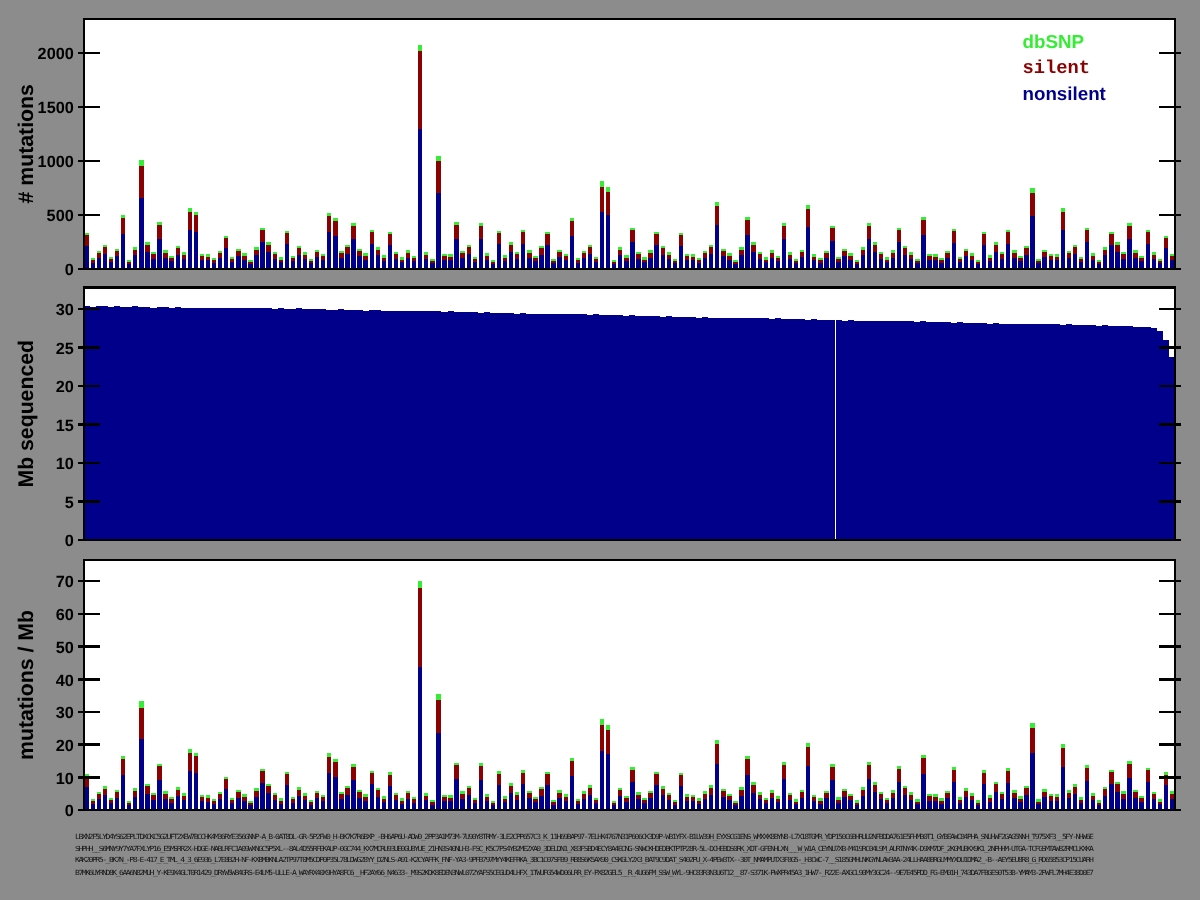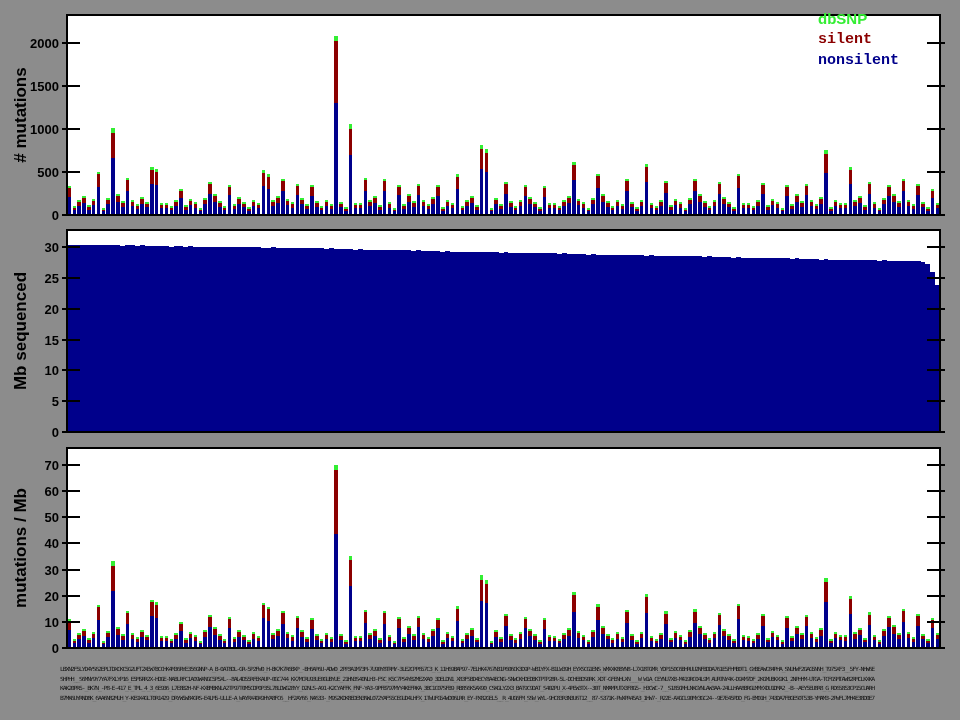--- a/index.html
+++ b/index.html
@@ -5,21 +5,21 @@
   html,body{margin:0;padding:0;background:#555;}
   .fig{
     position:relative;width:960px;height:720px;background:#8c8c8c;
     overflow:hidden;font-family:"Liberation Sans",sans-serif;
   }
   svg{position:absolute;left:0;top:0;}
   .ylab{
     position:absolute;width:220px;height:24px;line-height:24px;text-align:center;
     font-size:17px;font-weight:bold;color:#000;transform:rotate(-90deg);
   }
-  .legend{position:absolute;left:818px;top:8px;}
+  .legend{position:absolute;left:818px;top:23px;}
   .legend-item{font-size:15px;font-weight:bold;line-height:21px;}
   .xstrip{position:absolute;left:60px;top:663px;width:888px;height:44px;}
   .xstrip-row{
     position:absolute;left:0;width:888px;height:7px;line-height:7px;overflow:hidden;
     font-family:"DejaVu Sans Mono",monospace;font-size:6.5px;letter-spacing:-1.2px;
     color:#161616;white-space:nowrap;transform:scaleY(0.88);
   }
 </style>
 </head>
 <body>
@@ -1363,21 +1363,21 @@
 
   <div class="ylab" style="left:-89px;top:103px;"># mutations</div>
 
   <div class="ylab" style="left:-89px;top:319px;">Mb sequenced</div>
 
   <div class="ylab" style="left:-89px;top:536px;">mutations / Mb</div>
 
   <div class="legend">
     <div class="legend-item" style="color: rgb(51, 238, 51);">dbSNP</div>
     <div class="legend-item" style="color: rgb(139, 0, 0); font-family: Liberation Mono, monospace;">silent</div>
-    <div class="legend-item" style="color: rgb(0, 0, 139); font-family: Liberation Mono, monospace;">nonsilent</div>
+    <div class="legend-item" style="color: rgb(0, 0, 139);">nonsilent</div>
   </div>
 
   <div class="xstrip" id="xstrip">
       <div class="xstrip-row" style="top: 3px;">LBXN2F5LYD4YS62EPLTDXCKC5G2UFT2XEW7BCCHK4M36RYE356GNNP-A_B-0AT8DL-GR-5P2FW0_H-BK7K7R6BXP_-BH6AP6U-ADW0_2PP3A1M73M-7U90Y8TRMY-3LE2CPP657C3_K_11H69BAP97-7ELHK4767N31P606CK3D9P-WB1YFX-B1LW39H_EYXSCG1ENS_WMXXK8BYN8-L7X18TGMR_YDP150C6BHRUU2NFBDDA761E5FHMB0T1_GYBEAWC84PHA_SNUHWF2GAG5NNH_T975XF3__5FY-NHW6E</div>
       <div class="xstrip-row" style="top: 12.6px;">SHPHH__S6MNY9Y7YA7FXLYP16_E5MSRR2X-HDGE-NABLRFC1A09WXNGC5P5XL--8AL4D55RFEKAUP-0GC744_KX7MCRU93UE0GUBYUE_21HN3S40NLH3-FSC_K5C7PS4YB2ME2XA0_3DELDN1_X83FSBD4ECY8A4ECNG-SNWCKHDEDBKTPTP28R-5L-DCHEBDS0RK_XDT-GFENHLXN___W_W1A_CEYNU7XB-M419RC04L9M_AURTNY4K-D9XM7DF_2KGMUBKX9K1_2NPHHM-UTGA-TCFGSMTAW82RMCLKXKA</div>
       <div class="xstrip-row" style="top: 22.2px;">KAK20PR5-_BK7N_-P8-E-417_E_TML_4_3_6E936_L7E8B2H-NF-KXBMBKNLA2TP97T0M5CDP0P35L78LDWG28YY_D2NLS-A91-K2CYAFFK_FNF-YA3-9PFB797MYY4KEFRKA_3BC1C07SFB9_RB8S6K5AX90_CSKGLY2X3_BAT9C9DAT_S402PU_X-4PEW3TX--30T_NMAMPUTX3F8G5-_H3CWC-7__S185GMHLNKGYNLAW3AA-24LLHAA8BRGLMMYXDU1DMA2_-B--AEY5EU8R8_G_RD65853CP15CUARH</div>
       <div class="xstrip-row" style="top: 31.8px;">B7MK6UYRND8K_6AA6N82MUH_Y-KE9X4GLT0R1429_DRYW5W84GRS-E4LM5-ULLE-A_WAYRX40X9HYA8FC6__HF2AY66_N4633-_M9S2KDK8EDEN3NWL072YAFS5CEGUD4LHFX_1TWUFG54WD06LRR_EY-PX82GEL5__R_4UG6FM_SSW_WYL-9HC83R3N3U6T12__87-S371K-PWXPR45A3_1HW7-_R22E-AXGCL90MY3GC24--9E7E45PDD_FG-EM01H_743DA7FBGES0T53B-YMAM3-2PWFL7MH4E38D0E7</div>
     </div>
 
 </div>

